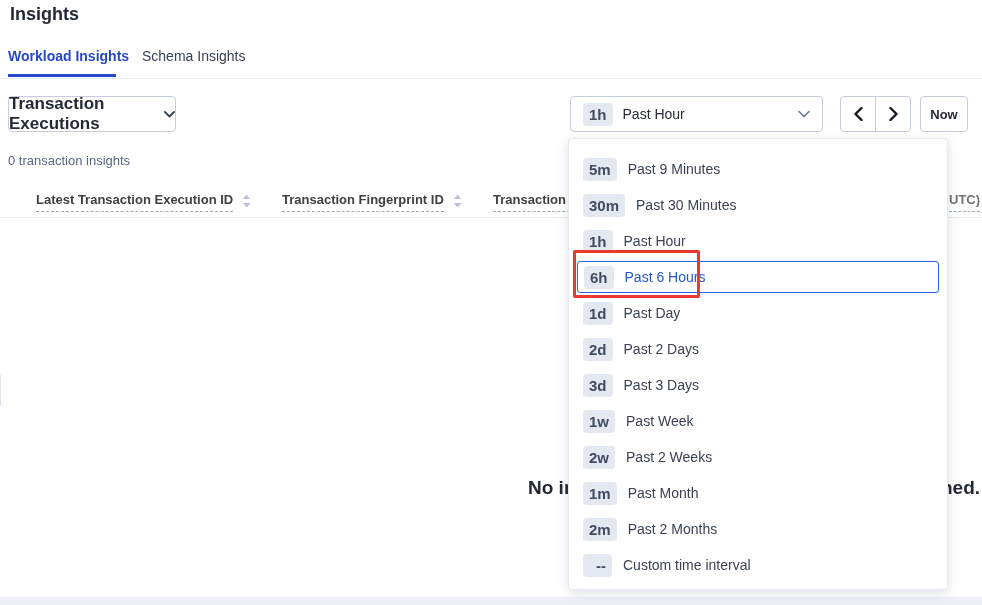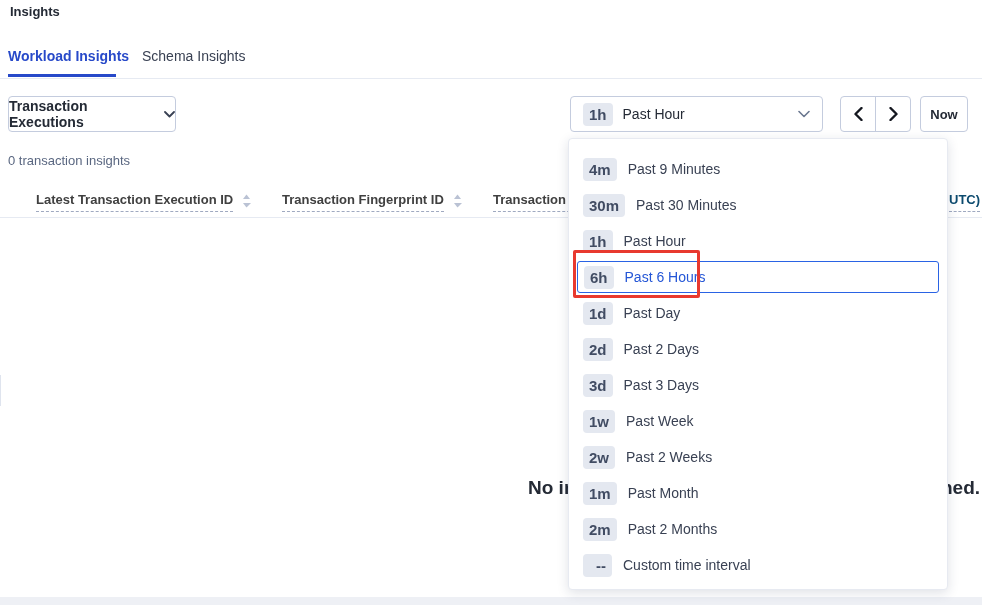--- a/index.html
+++ b/index.html
@@ -6,34 +6,34 @@
   html,body { background:#ffffff; }
   .screen {
     position: relative;
     width: 982px; height: 605px;
     background: #ffffff;
     overflow: hidden;
     font-family: "Liberation Sans", sans-serif;
     color: #242a35;
   }
   
-  .page-title { position:absolute; left:10px; top:4px; font-size:13px; font-weight:700; color:#242a35; }
+  .page-title { position:absolute; left:10px; top:4px; font-size:18px; font-weight:700; color:#242a35; }
   .tabbar { position:absolute; left:0; top:46px; width:100%; height:32px; }
   .tab { position:absolute; top:2px; font-size:14px; cursor:pointer; }
   .tab.active { color:#2749c9; font-weight:700; }
   .tab.inactive { color:#394153; font-weight:400; }
   .tab-underline { position:absolute; left:8px; top:28px; width:108px; height:3px; background:#2749c9; }
   .tab-divider { position:absolute; left:0; top:78px; width:982px; height:1px; background:#e6eaf2; }
 
   
   .btn {
     position:absolute; top:96px; height:36px;
     border:1px solid #c4ccde; border-radius:4px; background:#fff;
     display:flex; align-items:center; justify-content:center;
-    font-size:14px; font-weight:700; color:#242a35; gap:8px; cursor:pointer;
+    font-size:17px; font-weight:700; color:#242a35; gap:8px; cursor:pointer;
   }
   .select-btn { left:8px; width:168px; }
   .filters-btn { left:455px; width:90px; }
   .now-btn { left:920px; width:48px; font-size:13px; }
   .search-box {
     position:absolute; left:191px; top:96px; width:250px; height:36px;
     border:1px solid #c4ccde; border-radius:4px; background:#fff;
     display:flex; align-items:center; padding:0 10px; gap:8px;
   }
   .search-box input {
@@ -60,21 +60,21 @@
   
   .thead { position:absolute; left:0; top:188px; width:982px; height:30px; }
   .thead-border { position:absolute; left:0; top:217px; width:982px; height:1px; background:#e6eaf2; }
   .thead-leftedge { position:absolute; left:0; top:187px; width:1px; height:31px; background:#dfe4ee; }
   .th { position:absolute; top:4px; display:flex; align-items:flex-start; gap:9px; }
   .th .th-label {
     font-size:13px; font-weight:700; color:#404040;
     border-bottom:1px dashed #9fa9c0; padding-bottom:4px; white-space:nowrap; cursor:pointer;
   }
   .th .sorter { margin-top:2px; cursor:pointer; }
-  .th-frag { position:absolute; left:949px; top:4px; font-size:13px; font-weight:700; color:#0c4a6e;
+  .th-frag { position:absolute; left:949px; top:4px; font-size:13px; font-weight:700; color:#737373;
     border-bottom:1px dashed #9fa9c0; padding-bottom:4px; white-space:nowrap; }
 
   
   .empty-left { position:absolute; left:528px; top:477px; font-size:19px; font-weight:700; color:#242a35; white-space:nowrap; z-index:1; }
   .empty-right { position:absolute; left:941px; top:477px; font-size:19px; font-weight:700; color:#242a35; white-space:nowrap; z-index:1; }
 
   
   .dropdown {
     position:absolute; left:568px; top:138px; width:380px; height:452px;
     background:#fff; border:1px solid #e7eaf1; border-radius:4px;
@@ -184,21 +184,21 @@
     <div class="th-frag">UTC)</div>
   </div>
   <div class="thead-border"></div>
 
   <div class="empty-left">No in</div>
   <div class="empty-right">ned.</div>
 
   <div class="dropdown">
     <div id="dd-container">
         <div class="dd-item">
-          <span class="badge">4m</span>
+          <span class="badge">5m</span>
           <span class="dd-label">Past 9 Minutes</span>
         </div>
         <div class="dd-item">
           <span class="badge">30m</span>
           <span class="dd-label">Past 30 Minutes</span>
         </div>
         <div class="dd-item">
           <span class="badge">1h</span>
           <span class="dd-label">Past Hour</span>
         </div>

